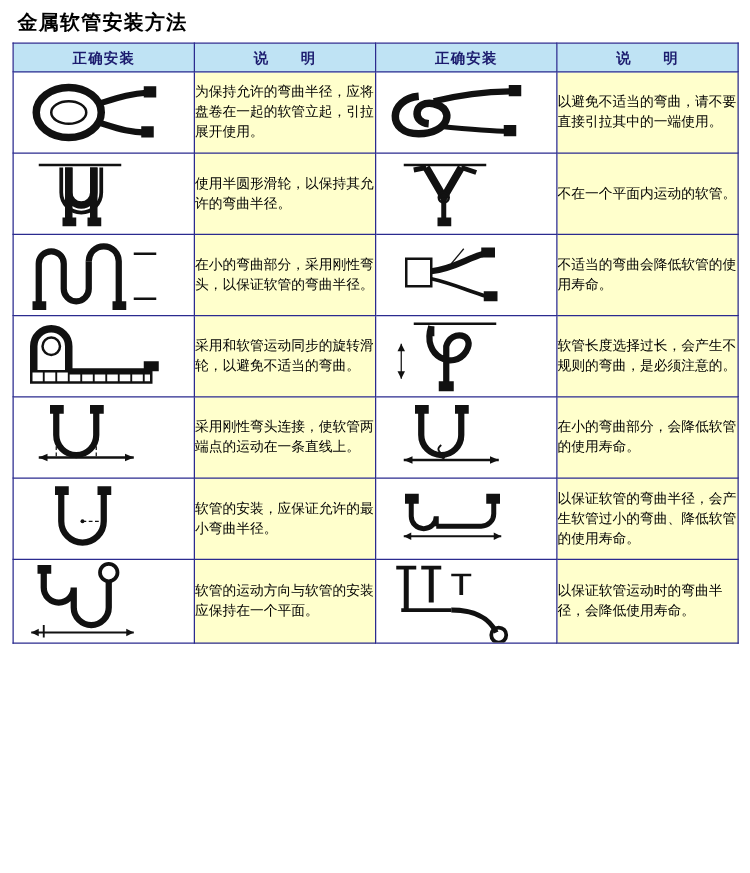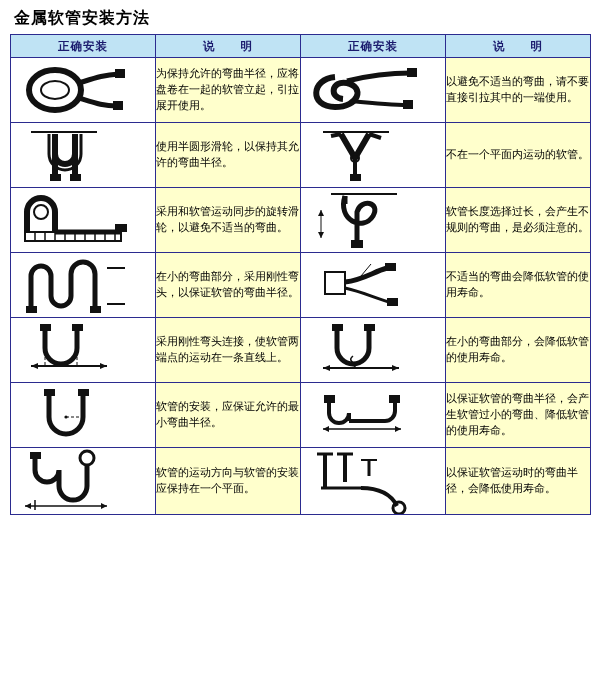--- a/index.html
+++ b/index.html
@@ -142,20 +142,49 @@
               <path d="M40 6 L54 30 L68 6" fill="none" stroke="#111" stroke-width="6"></path>
               <line x1="54" y1="30" x2="54" y2="50" stroke="#111" stroke-width="4"></line>
               <line x1="30" y1="8" x2="40" y2="6" stroke="#111" stroke-width="4"></line>
               <line x1="68" y1="6" x2="80" y2="10" stroke="#111" stroke-width="4"></line>
               <rect x="49" y="46" width="11" height="7" fill="#111"></rect>
               <circle cx="54" cy="30" r="4" fill="none" stroke="#111" stroke-width="2"></circle>
             </svg>
           </span>
         </td>
         <td class="txt-cell">不在一个平面内运动的软管。</td>
+      </tr>
+
+      <tr>
+        <td class="img-cell">
+          <span class="fig">
+            <svg width="126" height="58" viewBox="0 0 126 58">
+              <path d="M20 52 L20 20 A10 10 0 0 1 40 20 L40 40 A10 10 0 0 0 60 40 L60 18" fill="none" stroke="#111" stroke-width="5"></path>
+              <path d="M60 18 A12 12 0 0 1 84 18 L84 52" fill="none" stroke="#111" stroke-width="5"></path>
+              <rect x="15" y="50" width="11" height="7" fill="#111"></rect>
+              <rect x="79" y="50" width="11" height="7" fill="#111"></rect>
+              <line x1="96" y1="12" x2="114" y2="12" stroke="#111" stroke-width="2"></line>
+              <line x1="96" y1="48" x2="114" y2="48" stroke="#111" stroke-width="2"></line>
+            </svg>
+          </span>
+        </td>
+        <td class="txt-cell">在小的弯曲部分，采用刚性弯头，以保证软管的弯曲半径。</td>
+        <td class="img-cell">
+          <span class="fig">
+            <svg width="120" height="54" viewBox="0 0 120 54">
+              <rect x="24" y="14" width="20" height="22" fill="none" stroke="#111" stroke-width="2"></rect>
+              <path d="M44 24 C62 22 72 14 86 10" fill="none" stroke="#111" stroke-width="5"></path>
+              <path d="M44 30 C62 34 74 40 88 44" fill="none" stroke="#111" stroke-width="3"></path>
+              <rect x="84" y="5" width="11" height="8" fill="#111"></rect>
+              <rect x="86" y="40" width="11" height="8" fill="#111"></rect>
+              <line x1="60" y1="18" x2="70" y2="6" stroke="#111" stroke-width="1"></line>
+            </svg>
+          </span>
+        </td>
+        <td class="txt-cell">不适当的弯曲会降低软管的使用寿命。</td>
       </tr>
 
       <tr>
         <td class="img-cell">
           <span class="fig">
             <svg width="128" height="56" viewBox="0 0 128 56">
               <path d="M16 40 L16 20 A14 14 0 0 1 44 20 L44 40" fill="none" stroke="#111" stroke-width="6"></path>
               <circle cx="30" cy="20" r="7" fill="none" stroke="#111" stroke-width="2"></circle>
               <path d="M44 40 L110 40" stroke="#111" stroke-width="5" fill="none"></path>
               <rect x="14" y="40" width="96" height="9" fill="none" stroke="#111" stroke-width="2"></rect>
@@ -184,49 +213,20 @@
               <rect x="50" y="50" width="12" height="8" fill="#111"></rect>
               <line x1="20" y1="20" x2="20" y2="48" stroke="#111" stroke-width="1"></line>
               <path d="M20 20 l-3 6 h6 z" fill="#111"></path>
               <path d="M20 48 l-3 -6 h6 z" fill="#111"></path>
             </svg>
           </span>
         </td>
         <td class="txt-cell">软管长度选择过长，会产生不规则的弯曲，是必须注意的。</td>
       </tr>
 
-      <tr>
-        <td class="img-cell">
-          <span class="fig">
-            <svg width="126" height="58" viewBox="0 0 126 58">
-              <path d="M20 52 L20 20 A10 10 0 0 1 40 20 L40 40 A10 10 0 0 0 60 40 L60 18" fill="none" stroke="#111" stroke-width="5"></path>
-              <path d="M60 18 A12 12 0 0 1 84 18 L84 52" fill="none" stroke="#111" stroke-width="5"></path>
-              <rect x="15" y="50" width="11" height="7" fill="#111"></rect>
-              <rect x="79" y="50" width="11" height="7" fill="#111"></rect>
-              <line x1="96" y1="12" x2="114" y2="12" stroke="#111" stroke-width="2"></line>
-              <line x1="96" y1="48" x2="114" y2="48" stroke="#111" stroke-width="2"></line>
-            </svg>
-          </span>
-        </td>
-        <td class="txt-cell">在小的弯曲部分，采用刚性弯头，以保证软管的弯曲半径。</td>
-        <td class="img-cell">
-          <span class="fig">
-            <svg width="120" height="54" viewBox="0 0 120 54">
-              <rect x="24" y="14" width="20" height="22" fill="none" stroke="#111" stroke-width="2"></rect>
-              <path d="M44 24 C62 22 72 14 86 10" fill="none" stroke="#111" stroke-width="5"></path>
-              <path d="M44 30 C62 34 74 40 88 44" fill="none" stroke="#111" stroke-width="3"></path>
-              <rect x="84" y="5" width="11" height="8" fill="#111"></rect>
-              <rect x="86" y="40" width="11" height="8" fill="#111"></rect>
-              <line x1="60" y1="18" x2="70" y2="6" stroke="#111" stroke-width="1"></line>
-            </svg>
-          </span>
-        </td>
-        <td class="txt-cell">不适当的弯曲会降低软管的使用寿命。</td>
-      </tr>
-
 
       <tr>
         <td class="img-cell">
           <span class="fig">
             <svg width="122" height="56" viewBox="0 0 122 56">
               <path d="M34 6 L34 26 A16 16 0 0 0 66 26 L66 6" fill="none" stroke="#111" stroke-width="5"></path>
               <rect x="29" y="2" width="11" height="7" fill="#111"></rect>
               <rect x="61" y="2" width="11" height="7" fill="#111"></rect>
               <line x1="20" y1="44" x2="96" y2="44" stroke="#111" stroke-width="2"></line>
               <path d="M20 44 l7 -3 v6 z" fill="#111"></path>

